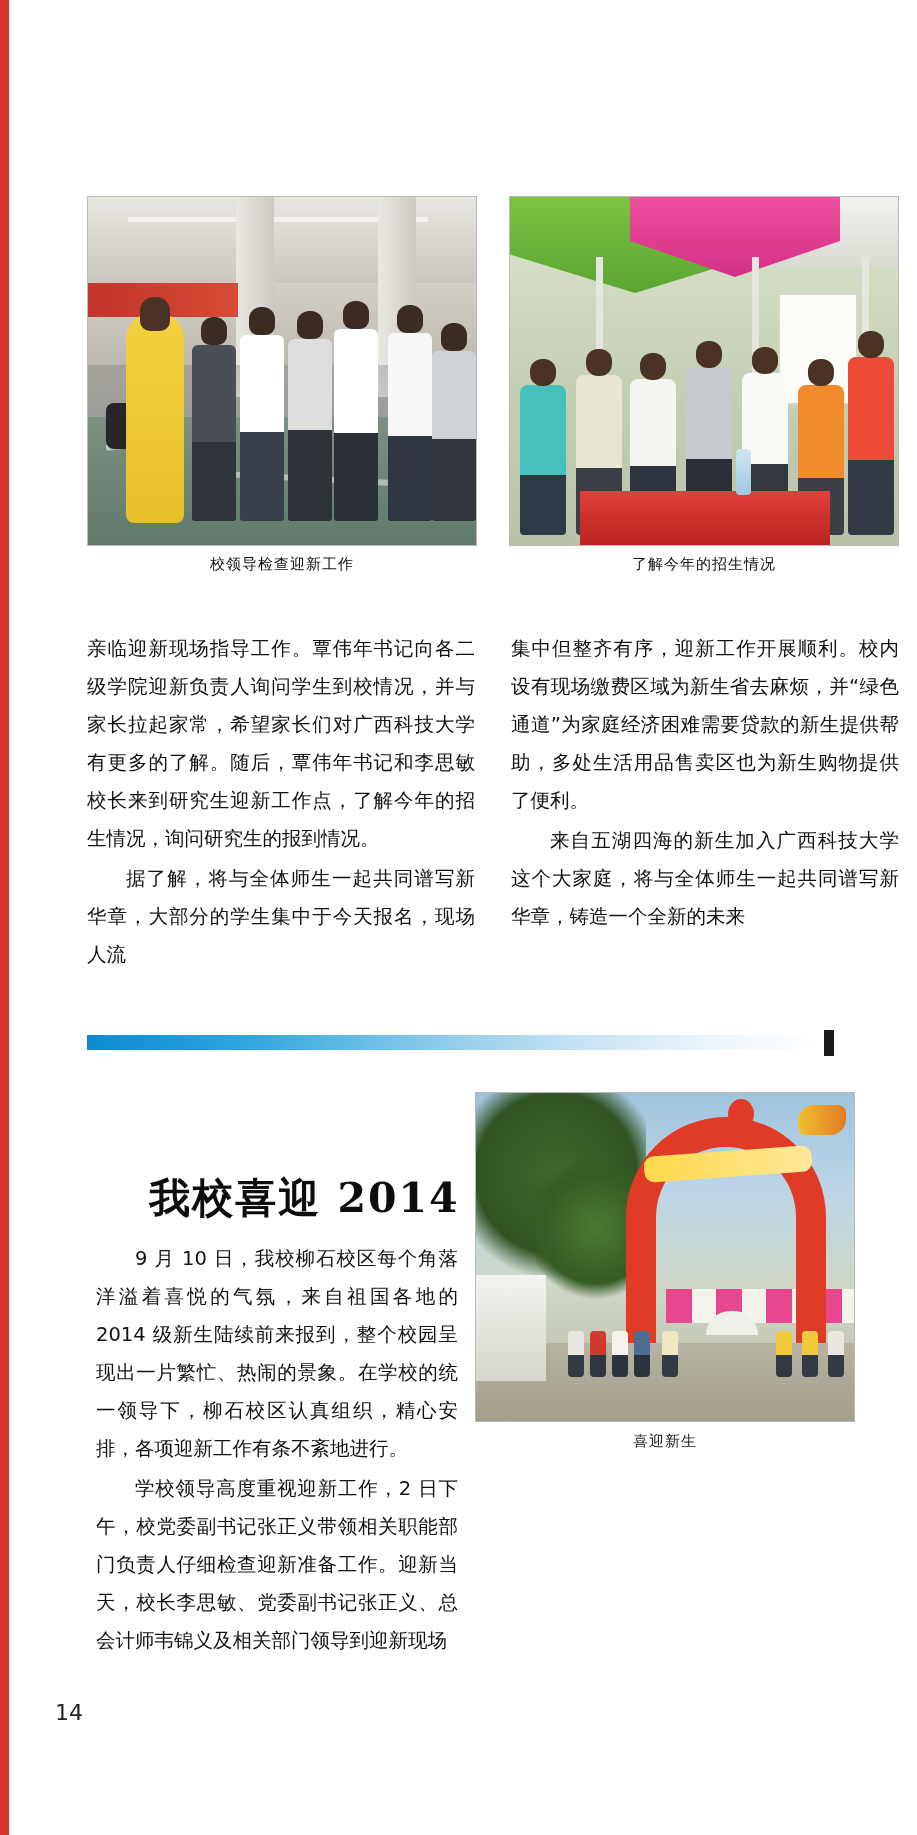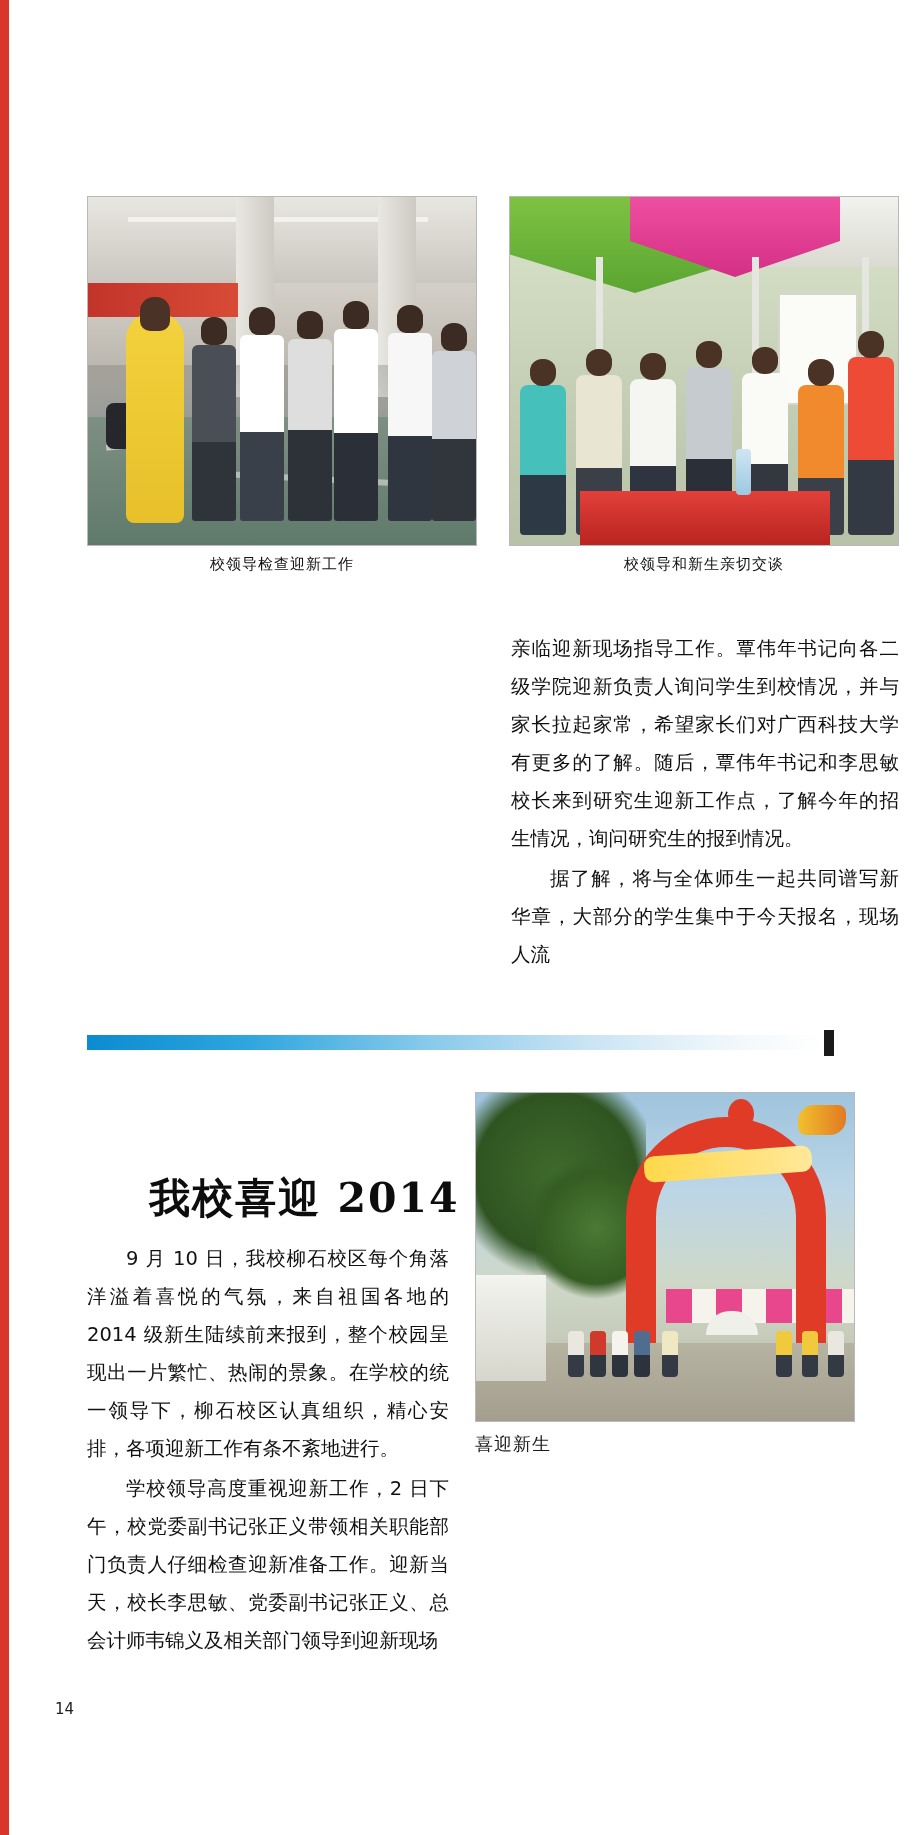--- a/index.html
+++ b/index.html
@@ -242,21 +242,22 @@
   .p3 .r4 { left: 158px; background: linear-gradient(180deg,#4e6d8f 52%,#2d333c 52%); }
   .p3 .r5 { left: 186px; background: linear-gradient(180deg,#efe8c2 52%,#343a43 52%); }
   .p3 .r6 { left: 300px; background: linear-gradient(180deg,#f0c93c 52%,#343a43 52%); }
   .p3 .r7 { left: 326px; background: linear-gradient(180deg,#f0c93c 52%,#343a43 52%); }
   .p3 .r8 { left: 352px; background: linear-gradient(180deg,#e9e7e0 52%,#343a43 52%); }
 
   .p3-caption {
     position: absolute;
     left: 466px; top: 1432px;
     width: 380px;
-    font-size: 18px;
+    text-align: center;
+    font-size: 15px;
     font-family: "DejaVu Sans", sans-serif;
     letter-spacing: 1px;
   }
 
   
   .cols {
     position: absolute;
     left: 78px;
     top: 630px;
     width: 812px;
@@ -306,40 +307,40 @@
     font-family: "DejaVu Serif", serif;
     font-weight: 700;
     font-size: 41px;
     letter-spacing: 2px;
     color: #0d0d0d;
   }
 
   
   .lower-col {
     position: absolute;
-    left: 78px;
+    left: 87px;
     top: 1240px;
     width: 362px;
   }
   .lower-col p {
     margin: 0 0 2px 0;
     font-size: 19.5px;
     line-height: 38px;
     text-align: justify;
     text-justify: inter-ideograph;
     font-family: "DejaVu Sans", sans-serif;
     color: #111;
   }
 
   
   .page-number {
     position: absolute;
     left: 46px;
     top: 1700px;
-    font-size: 15px;
+    font-size: 22px;
     font-family: "DejaVu Sans", sans-serif;
     color: #222;
   }
 </style>
 </head>
 <body>
 
 <div class="page">
   <div class="content">
 
@@ -402,28 +403,32 @@
             </div>
           <div class="person q6">
               <span class="hd"></span>
             </div>
           <div class="person q7">
               <span class="hd"></span>
             </div>
           <div class="table"></div>
           <div class="bottle"></div>
         </div>
-        <div class="caption">校领导和新生亲切交谈</div>
+        <div class="caption">了解今年的招生情况</div>
       </div>
     </div>
 
     <div class="cols">
       <div class="col">
         <p>亲临迎新现场指导工作。覃伟年书记向各二级学院迎新负责人询问学生到校情况，并与家长拉起家常，希望家长们对广西科技大学有更多的了解。随后，覃伟年书记和李思敏校长来到研究生迎新工作点，了解今年的招生情况，询问研究生的报到情况。</p>
         <p class="indent">据了解，将与全体师生一起共同谱写新华章，大部分的学生集中于今天报名，现场人流</p>
+      </div>
+      <div class="col">
+        <p>集中但整齐有序，迎新工作开展顺利。校内设有现场缴费区域为新生省去麻烦，并“绿色通道”为家庭经济困难需要贷款的新生提供帮助，多处生活用品售卖区也为新生购物提供了便利。</p>
+        <p class="indent">来自五湖四海的新生加入广西科技大学这个大家庭，将与全体师生一起共同谱写新华章，铸造一个全新的未来</p>
       </div>
     </div>
 
     <div class="divider"></div>
     <div class="divider-tick"></div>
 
     <h1 class="headline">我校喜迎 2014 级医学本专科生</h1>
 
     <div class="lower-col">
       <p class="indent">9 月 10 日，我校柳石校区每个角落洋溢着喜悦的气氛，来自祖国各地的 2014 级新生陆续前来报到，整个校园呈现出一片繁忙、热闹的景象。在学校的统一领导下，柳石校区认真组织，精心安排，各项迎新工作有条不紊地进行。</p>

